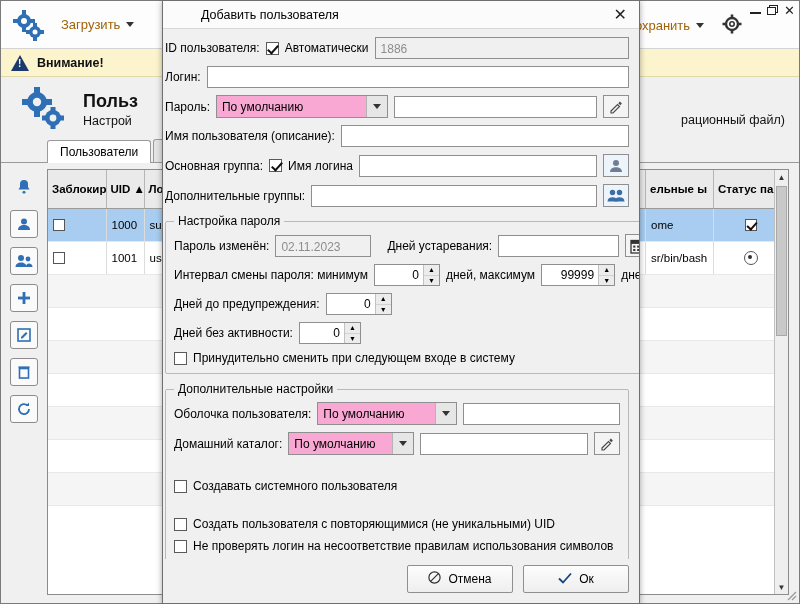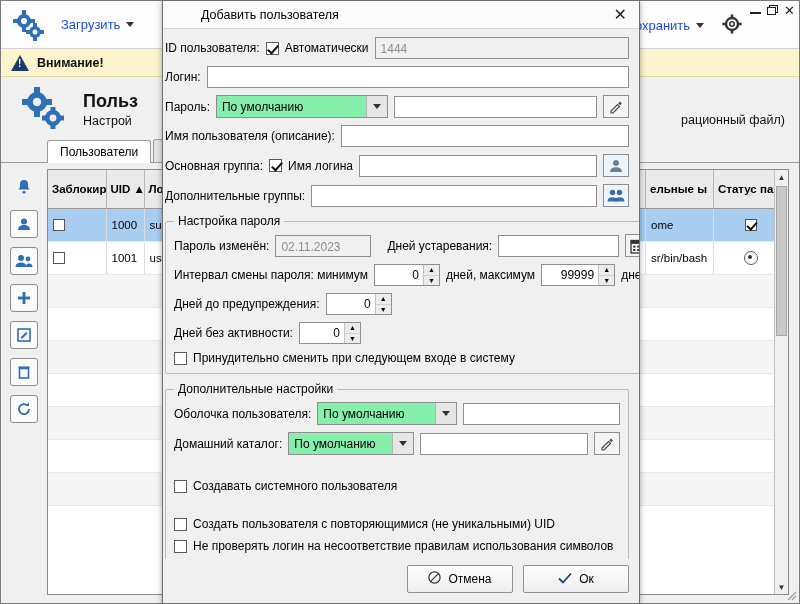--- a/index.html
+++ b/index.html
@@ -44,21 +44,21 @@
     position: relative;
     flex: none;
   }
   .gear-logo svg { display:block; }
   .toolbar-btn {
     display: flex;
     align-items: center;
     gap: 6px;
     padding: 5px 10px;
     font-size: 13px;
-    color: #1d4ed8;
+    color: #a16207;
     background: transparent;
     border: none;
     cursor: default;
   }
   .caret-down {
     width: 0; height: 0;
     border-left: 4px solid transparent;
     border-right: 4px solid transparent;
     border-top: 5px solid #333;
     display: inline-block;
@@ -373,21 +373,21 @@
     line-height: 18px;
     color: #000;
     overflow: hidden;
     white-space: nowrap;
   }
   .inp.grey { background: #f0f0f0; color: #8d8d8d; }
   .flex1 { flex: 1; min-width: 0; }
 
   .combo {
     border: 1px solid #8f8f8f;
-    background: #86efac;
+    background: #f9a8d4;
     height: 23px;
     box-sizing: border-box;
     display: flex;
     align-items: center;
     padding-left: 5px;
     position: relative;
   }
   .combo .txt { flex: 1; font-size: 12px; }
   .combo .btn {
     width: 20px; height: 21px;
@@ -716,21 +716,21 @@
   </div>
 
   <div class="dlg-body">
 
     <div class="row">
       <span class="lbl">ID пользователя:</span>
       <span class="cbrow">
         <span class="cb checked"></span>
         <span>Автоматически</span>
       </span>
-      <span class="inp flex1 grey">1444</span>
+      <span class="inp flex1 grey">1886</span>
     </div>
 
     <div class="row">
       <span class="lbl">Логин:</span>
       <span class="inp flex1"></span>
     </div>
 
     <div class="row">
       <span class="lbl">Пароль:</span>
       <span class="combo" style="width:172px">

